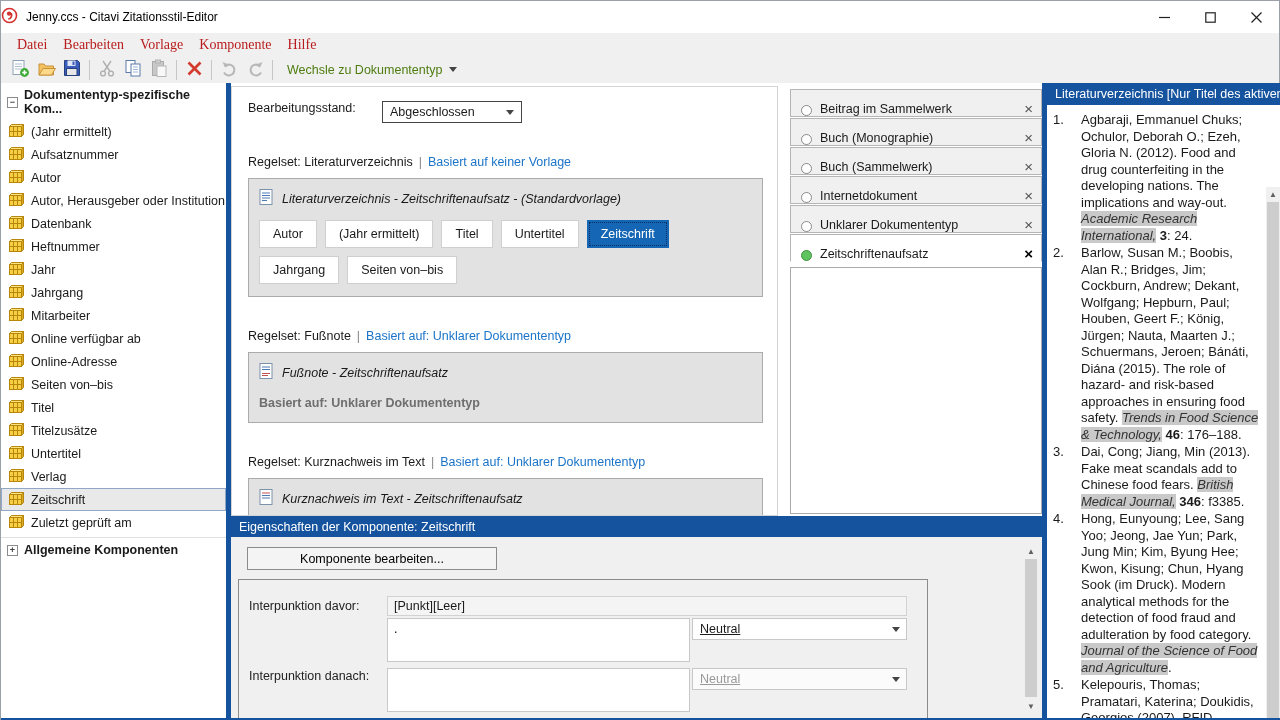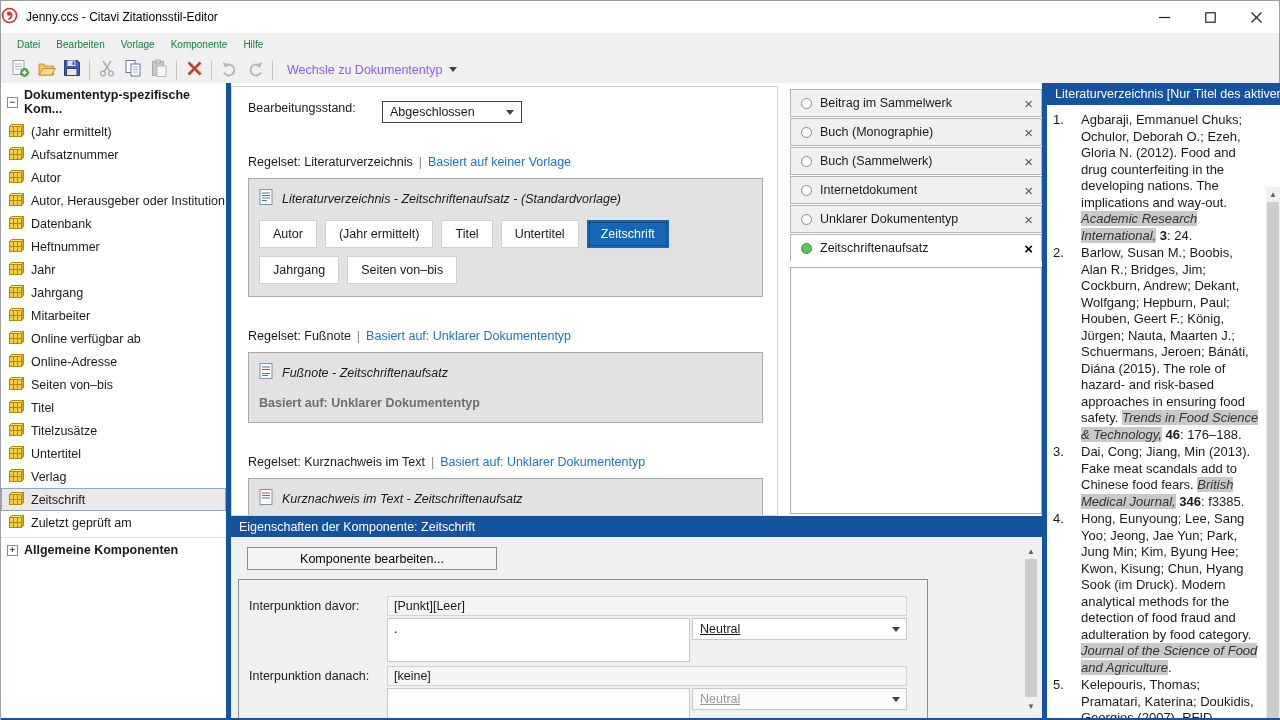--- a/index.html
+++ b/index.html
@@ -9,28 +9,28 @@
 
   
   .titlebar { position:absolute; left:0; top:0; width:100%; height:32px; background:#fff; display:flex; align-items:center; }
   .titlebar .apptitle { margin-left:8px; font-size:12px; color:#000; }
   .wincontrols { position:absolute; right:0; top:0; height:32px; display:flex; }
   .wbtn { width:46px; height:32px; display:flex; align-items:center; justify-content:center; }
   .wbtn svg { stroke:#222; stroke-width:1.2; fill:none; }
 
   
   .menubar { position:absolute; left:0; top:32px; width:100%; height:23px; background:#f0f0f0; display:flex; align-items:center; padding-left:8px; gap:0; }
-  .menuitem { padding:3px 8px; font-size:10px; color:#15803d; cursor:default; }
+  .menuitem { padding:3px 8px; font-size:14px; color:#b91c1c; cursor:default;font-family:Liberation Serif, serif; }
 
   
   .toolbar { position:absolute; left:0; top:55px; width:100%; height:27px; background:#f0f0f0; display:flex; align-items:center; padding-left:6px; }
   .tbtn { width:26px; height:24px; display:flex; align-items:center; justify-content:center; }
   .tsep { width:1px; height:20px; background:#c6c6c6; margin:0 4px; }
   .tbtn.disabled { opacity:.55; filter:grayscale(1); }
-  .tbtn-text { display:flex; align-items:center; gap:7px; padding:4px 10px; font-size:12.5px; color:#8b5cf6; }
+  .tbtn-text { display:flex; align-items:center; gap:7px; padding:4px 10px; font-size:12.5px; color:#4d7c0f; }
   .caret { width:0; height:0; border-left:4px solid transparent; border-right:4px solid transparent; border-top:5px solid #444; display:inline-block; }
 
   
   .sidebar { position:absolute; left:0; top:82px; width:225px; height:635px; background:#fff; }
   .vdiv1 { position:absolute; left:225px; top:82px; width:5px; height:635px; background:#15539e; }
   .vdiv2 { position:absolute; left:1041px; top:82px; width:5px; height:635px; background:#15539e; }
   .bottomedge { position:absolute; left:0; top:717px; width:1280px; height:3px; background:#15539e; }
 
   .bluehdr { background:#15539e; color:#fff; font-size:12.5px; display:flex; align-items:center; padding:0 8px; height:21px; white-space:nowrap; overflow:hidden; }
 
@@ -52,21 +52,21 @@
   .ruleset-label a { color:#1b74c8; text-decoration:none; }
   .graybox { margin-top:9px; background:#e2e2e2; border:1px solid #ababab; padding:10px 10px 12px 10px; width:515px; }
   .graybox .gb-title { display:flex; align-items:center; gap:9px; font-size:12.5px;font-style:italic; }
   .gb-sub { margin-top:14px; font-weight:bold; color:#6e6e6e; font-size:12.5px; }
   .chips { display:flex; flex-wrap:wrap; gap:8px; margin-top:12px; }
   .chip { background:#fff; border:1px solid #cfcfcf; padding:6px 13px; font-size:12.5px; cursor:default; }
   .chip.selected { background:#1566b4; color:#fff; border:1px solid #1566b4; outline:1px dotted #0a2d5c; outline-offset:-3px; }
 
   
   .tabs { position:absolute; left:789px; top:88px; width:252px; }
-  .tab { height:28px; margin-bottom:1px; background:#f0f0f0; border:1px solid #b5b5b5; display:flex; align-items:center; padding:0 8px 0 10px; gap:8px; }
+  .tab { height:28px; margin-bottom:1px; background:#f0f0f0; border:1px solid #b5b5b5; display:flex; align-items:flex-end; padding:0 8px 0 10px; gap:8px; }
   .tab.selected { background:#fff; border-bottom:1px solid #fff; }
   .radio { width:11px; height:11px; border:1px solid #8a8a8a; border-radius:50%; background:#fff; flex:0 0 11px; }
   .tab.selected .radio { background:#5fc45f; border-color:#3f8e3f; }
   .tab .tlabel { flex:1; font-size:12.5px; }
   .tab .x { color:#555; font-size:15px; line-height:1; }
   .tab.selected .x { color:#000; font-weight:bold; }
   .tabcontent { position:absolute; left:789px; top:266px; width:252px; height:247px; background:#fff; border:1px solid #ababab; }
 
   
   .props { position:absolute; left:230px; top:515px; width:811px; height:202px; background:#f0f0f0; overflow:hidden; }
@@ -555,21 +555,20 @@
               <div class="fcombo">
                 <span>Neutral</span>
                 <span class="caret"></span>
               </div>
             </div>
           </div>
         </div>
         <div class="frow">
           <div class="flabel">Interpunktion danach:</div>
           <div class="fval">
-            <div class="freadonly">[keine]</div>
             <div class="fedit">
               <textarea class="ftext" style=""></textarea>
               <div class="fcombo disabled">
                 <span>Neutral</span>
                 <span class="caret"></span>
               </div>
             </div>
           </div>
         </div>
       </div>

